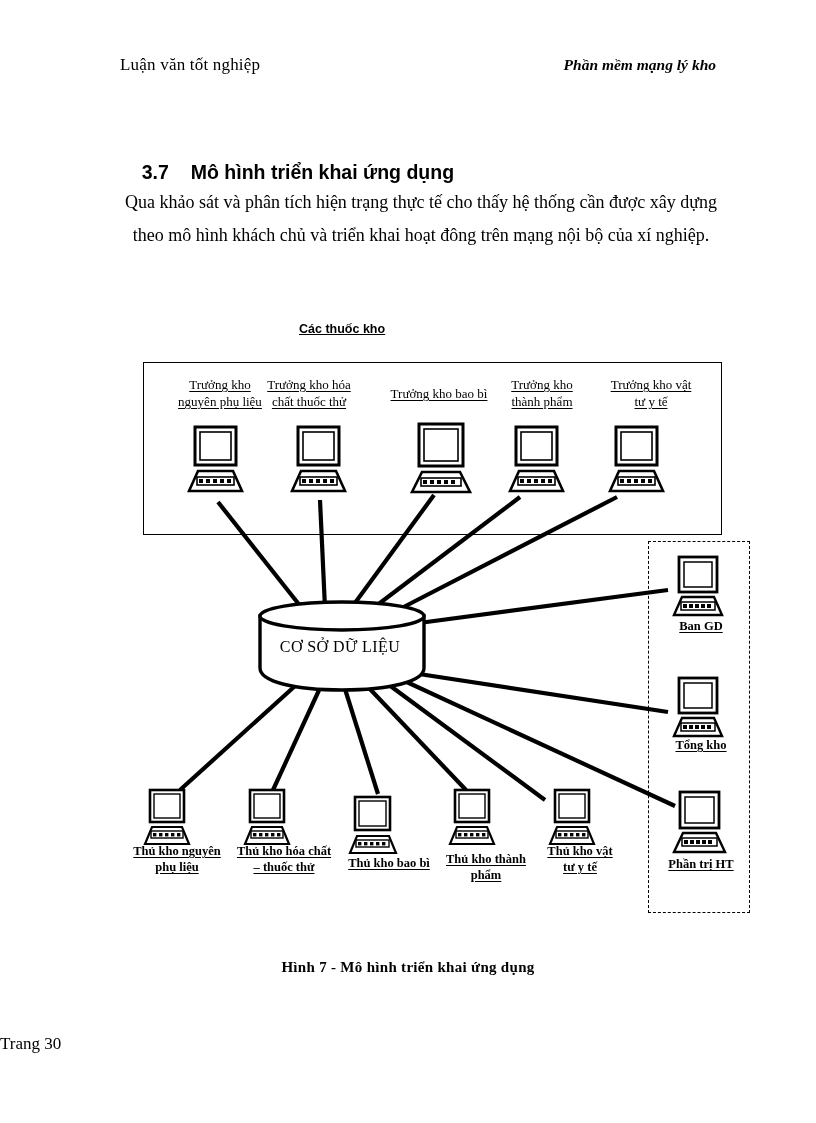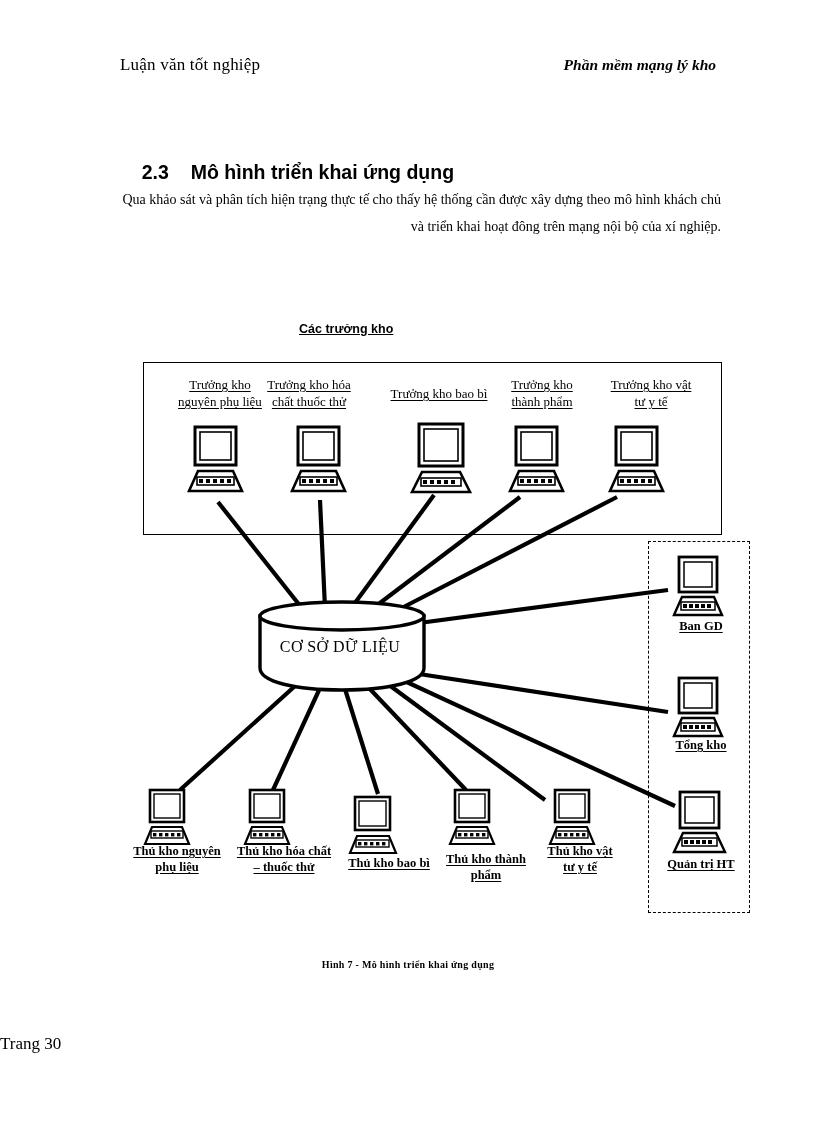--- a/index.html
+++ b/index.html
@@ -51,24 +51,24 @@
     font-weight: bold;
     white-space: pre;
   }
   .section-heading .num { margin-right: 22px; }
 
   .body-para {
     position: absolute;
     left: 121px;
     top: 186px;
     width: 600px;
-    font-size: 14px;
-    line-height: 27px;
-    font-family: "Liberation Serif", "DejaVu Serif", serif;
-    text-align: right;
+    font-size: 18px;
+    line-height: 33px;
+    font-family: "Liberation Serif", "DejaVu Serif", serif;
+    text-align: center;
   }
 
   
   .figure {
     position: absolute;
     left: 0;
     top: 0;
     width: 816px;
     height: 1123px;
     pointer-events: none;
@@ -159,21 +159,21 @@
     letter-spacing: 0.4px;
   }
 
   
   .fig-caption {
     position: absolute;
     left: 0;
     top: 959px;
     width: 816px;
     text-align: center;
-    font-size: 10px;
+    font-size: 15px;
     font-weight: bold;
     font-family: "Liberation Serif", "DejaVu Serif", serif;
     letter-spacing: 0.3px;
   }
   .page-footer {
     position: absolute;
     left: 0;
     top: 1034px;
     width: 816px;
     text-align: left;
@@ -185,21 +185,21 @@
 </style>
 </head>
 <body>
 
 <div class="page">
 
   <div class="header-left">Luận văn tốt nghiệp</div>
   <div class="header-right">Phần mềm mạng lý kho</div>
 
   <div class="section-heading">
-    <span class="num">2.3</span><span>Mô hình triển khai ứng dụng</span>
+    <span class="num">3.7</span><span>Mô hình triển khai ứng dụng</span>
   </div>
 
   <div class="body-para">Qua khảo sát và phân tích hiện trạng thực tế cho thấy hệ thống cần được xây dựng theo mô hình khách chủ và triển khai hoạt đông trên mạng nội bộ của xí nghiệp.</div>
 
   <div class="figure">
 
     <svg class="links" width="816" height="1123">
       <g stroke="#000" stroke-width="4.2" stroke-linecap="butt" fill="none">
 
         <line x1="305" y1="612" x2="218" y2="502"></line>
@@ -215,21 +215,21 @@
         <line x1="295" y1="686" x2="180" y2="790"></line>
         <line x1="320" y1="688" x2="273" y2="790"></line>
         <line x1="345" y1="689" x2="378" y2="794"></line>
         <line x1="368" y1="687" x2="466" y2="790"></line>
         <line x1="385" y1="682" x2="545" y2="800"></line>
 
         <line x1="398" y1="678" x2="675" y2="806"></line>
       </g>
     </svg>
 
-    <div class="group-title">Các trưởng kho</div>
+    <div class="group-title">Các thuốc kho</div>
 
     <div class="box-solid"></div>
 
     <div class="box-dashed"></div>
 
     <div class="node-label label-top" style="left:168px; top:376px; width:104px;"><span>Trưởng kho
 nguyên phụ liệu</span></div>
     <div class="pc" style="left:187px; top:425px;">
       <svg width="68" height="72" viewBox="0 0 68 72" aria-hidden="true">
         <rect x="8" y="2" width="41" height="38" fill="#fff" stroke="#000" stroke-width="3"></rect>
@@ -367,21 +367,21 @@
         <rect x="10" y="48" width="35" height="8" fill="#fff" stroke="#000" stroke-width="1.5"></rect>
         <g fill="#000">
           <rect x="12" y="50" width="4" height="4"></rect>
             <rect x="18" y="50" width="4" height="4"></rect>
           <rect x="24" y="50" width="4" height="4"></rect>
             <rect x="30" y="50" width="4" height="4"></rect>
           <rect x="36" y="50" width="4" height="4"></rect>
         </g>
       </svg>
     </div>
-    <div class="node-label label-right" style="left:651px; top:857px; width:100px;"><span>Quản trị HT</span></div>
+    <div class="node-label label-right" style="left:651px; top:857px; width:100px;"><span>Phần trị HT</span></div>
 
     <div class="pc" style="left:143px; top:788px;">
       <svg width="58" height="62" viewBox="0 0 58 62" aria-hidden="true">
         <rect x="7" y="2" width="34" height="32" fill="#fff" stroke="#000" stroke-width="2.6"></rect>
         <rect x="11" y="6" width="26" height="24" fill="#fff" stroke="#000" stroke-width="1.4"></rect>
         <path d="M2 56 L9 39 L39 39 L46 56 Z" fill="#fff" stroke="#000" stroke-width="2.2"></path>
         <rect x="8" y="43" width="32" height="7" fill="#fff" stroke="#000" stroke-width="1.4"></rect>
         <g fill="#000">
           <rect x="10" y="45" width="3.4" height="3.4"></rect>
             <rect x="16" y="45" width="3.4" height="3.4"></rect>

